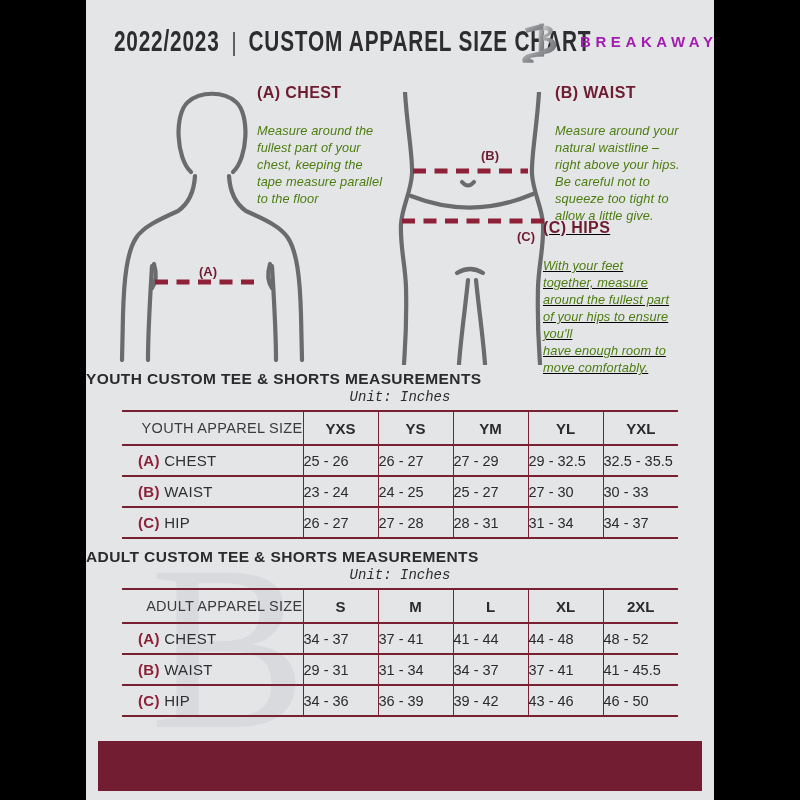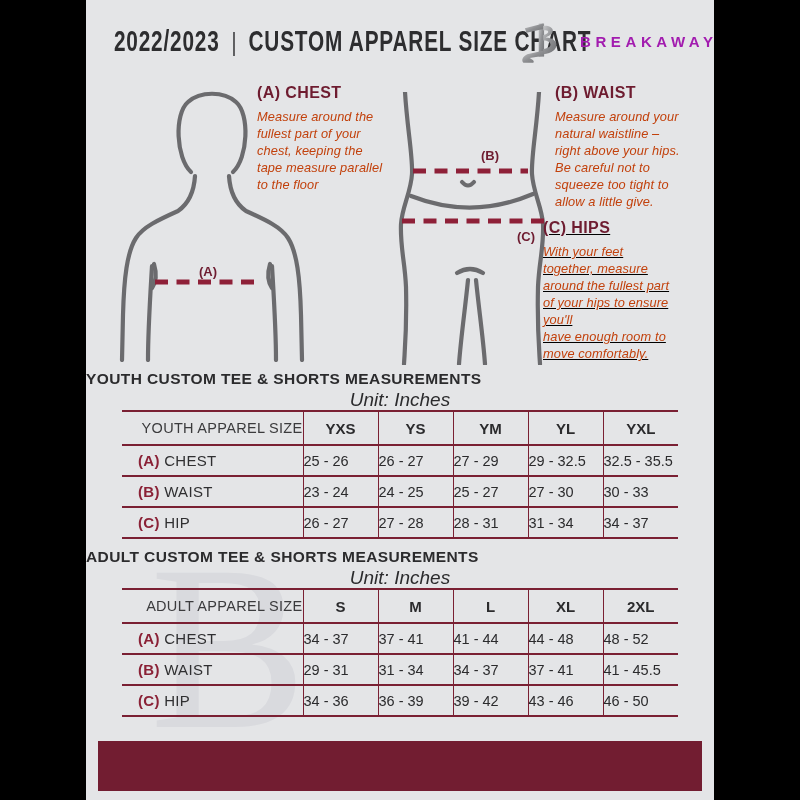--- a/index.html
+++ b/index.html
@@ -33,32 +33,32 @@
   
   .fig { position:absolute; }
   #fig-chest { left:30px; top:80px; }
   #fig-hips  { left:303px; top:92px; }
   .guide-block { position:absolute; width:150px; }
   #guide-chest { left:171px; top:84px; width:142px; }
   #guide-waist { left:469px; top:84px; }
   #guide-hips  { left:457px; top:219px;text-decoration:underline; }
   .guide-heading { font-size:16px; font-weight:bold; color:#6e1c30; letter-spacing:0.4px; }
   .guide-body {
-    margin-top:6px; font-size:12.8px; font-style:italic; color:#c2410c;
+    margin-top:20px; font-size:12.8px; font-style:italic; color:#4d7c0f;
     line-height:1.33; white-space:pre-line; letter-spacing:0.1px;
   }
 
   
   .section-title {
     position:absolute; left:0; width:712px; text-align:left;
     font-size:15.5px; font-weight:bold; color:#2b2b2d; letter-spacing:0.4px;
   }
   .unit-line {
     position:absolute; left:0; width:628px; text-align:center;
-    font-size:19px; font-style:italic; color:#2b2b2d;
+    font-size:14px; font-style:italic; color:#2b2b2d;font-family:Liberation Mono, monospace;
   }
   #youth-title { top:370px; }  #youth-unit { top:389px; }
   #adult-title { top:548px; }  #adult-unit { top:567px; }
 
   
   .size-table {
     position:absolute; left:36px; width:556px;
     border-collapse:collapse; table-layout:fixed; z-index:2;
   }
   #youth-table { top:410px; } #adult-table { top:588px; }

